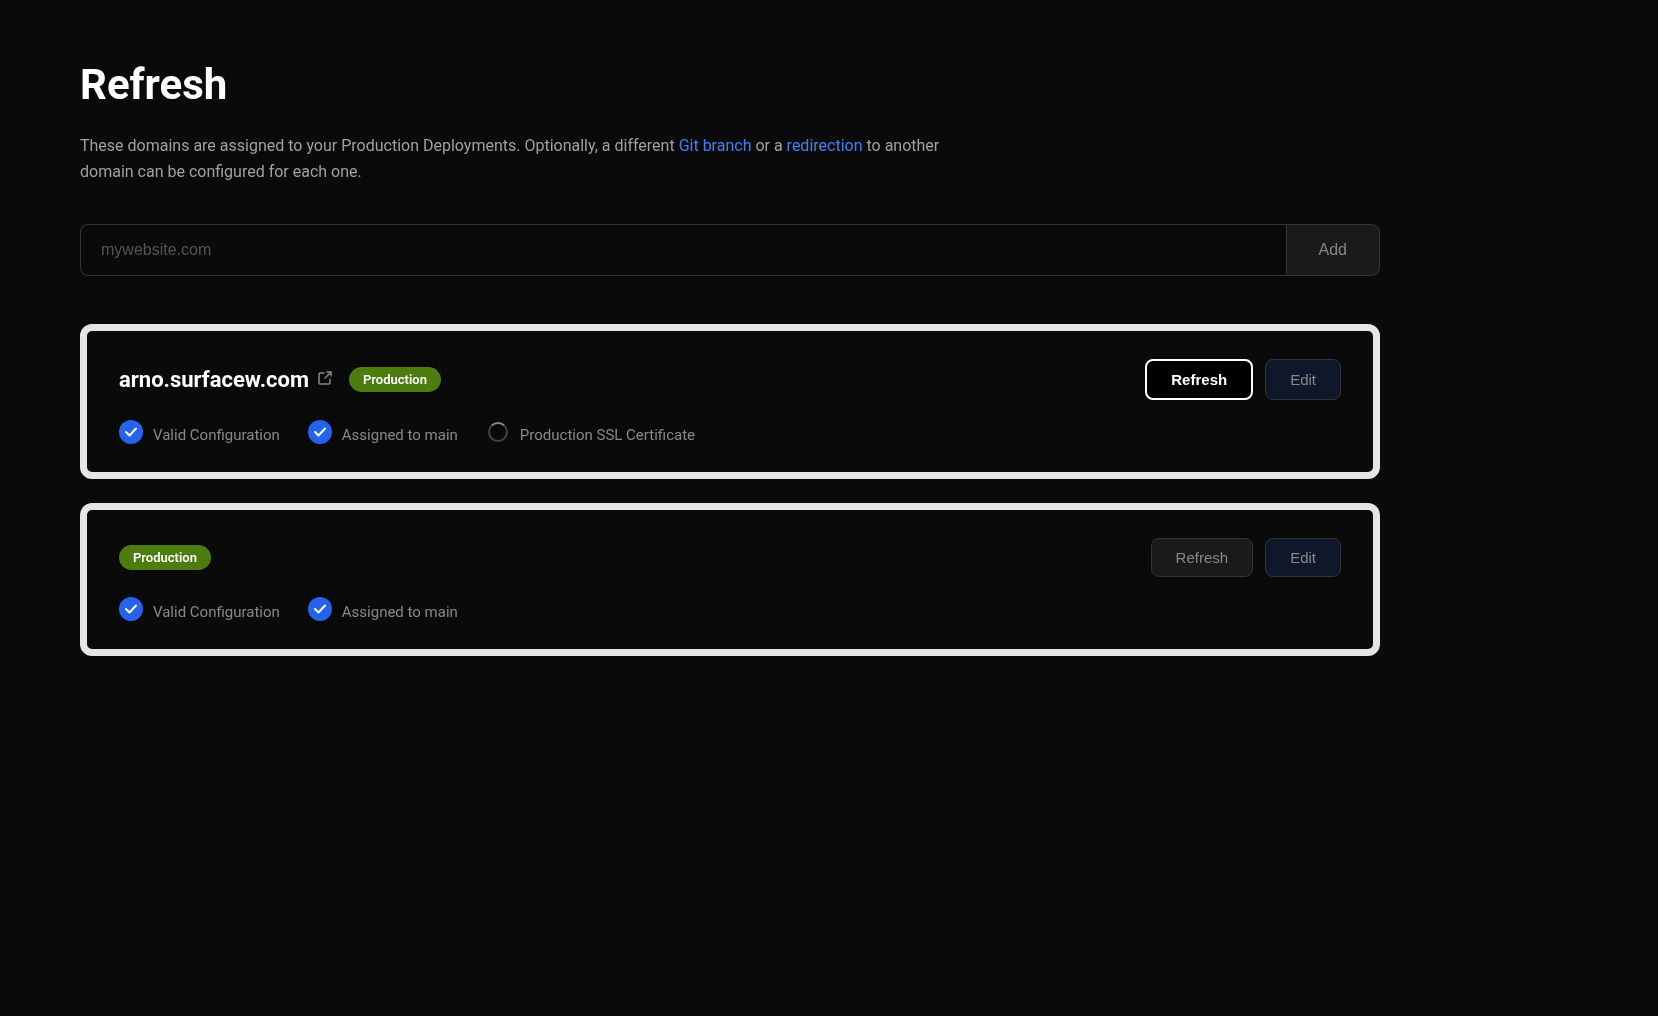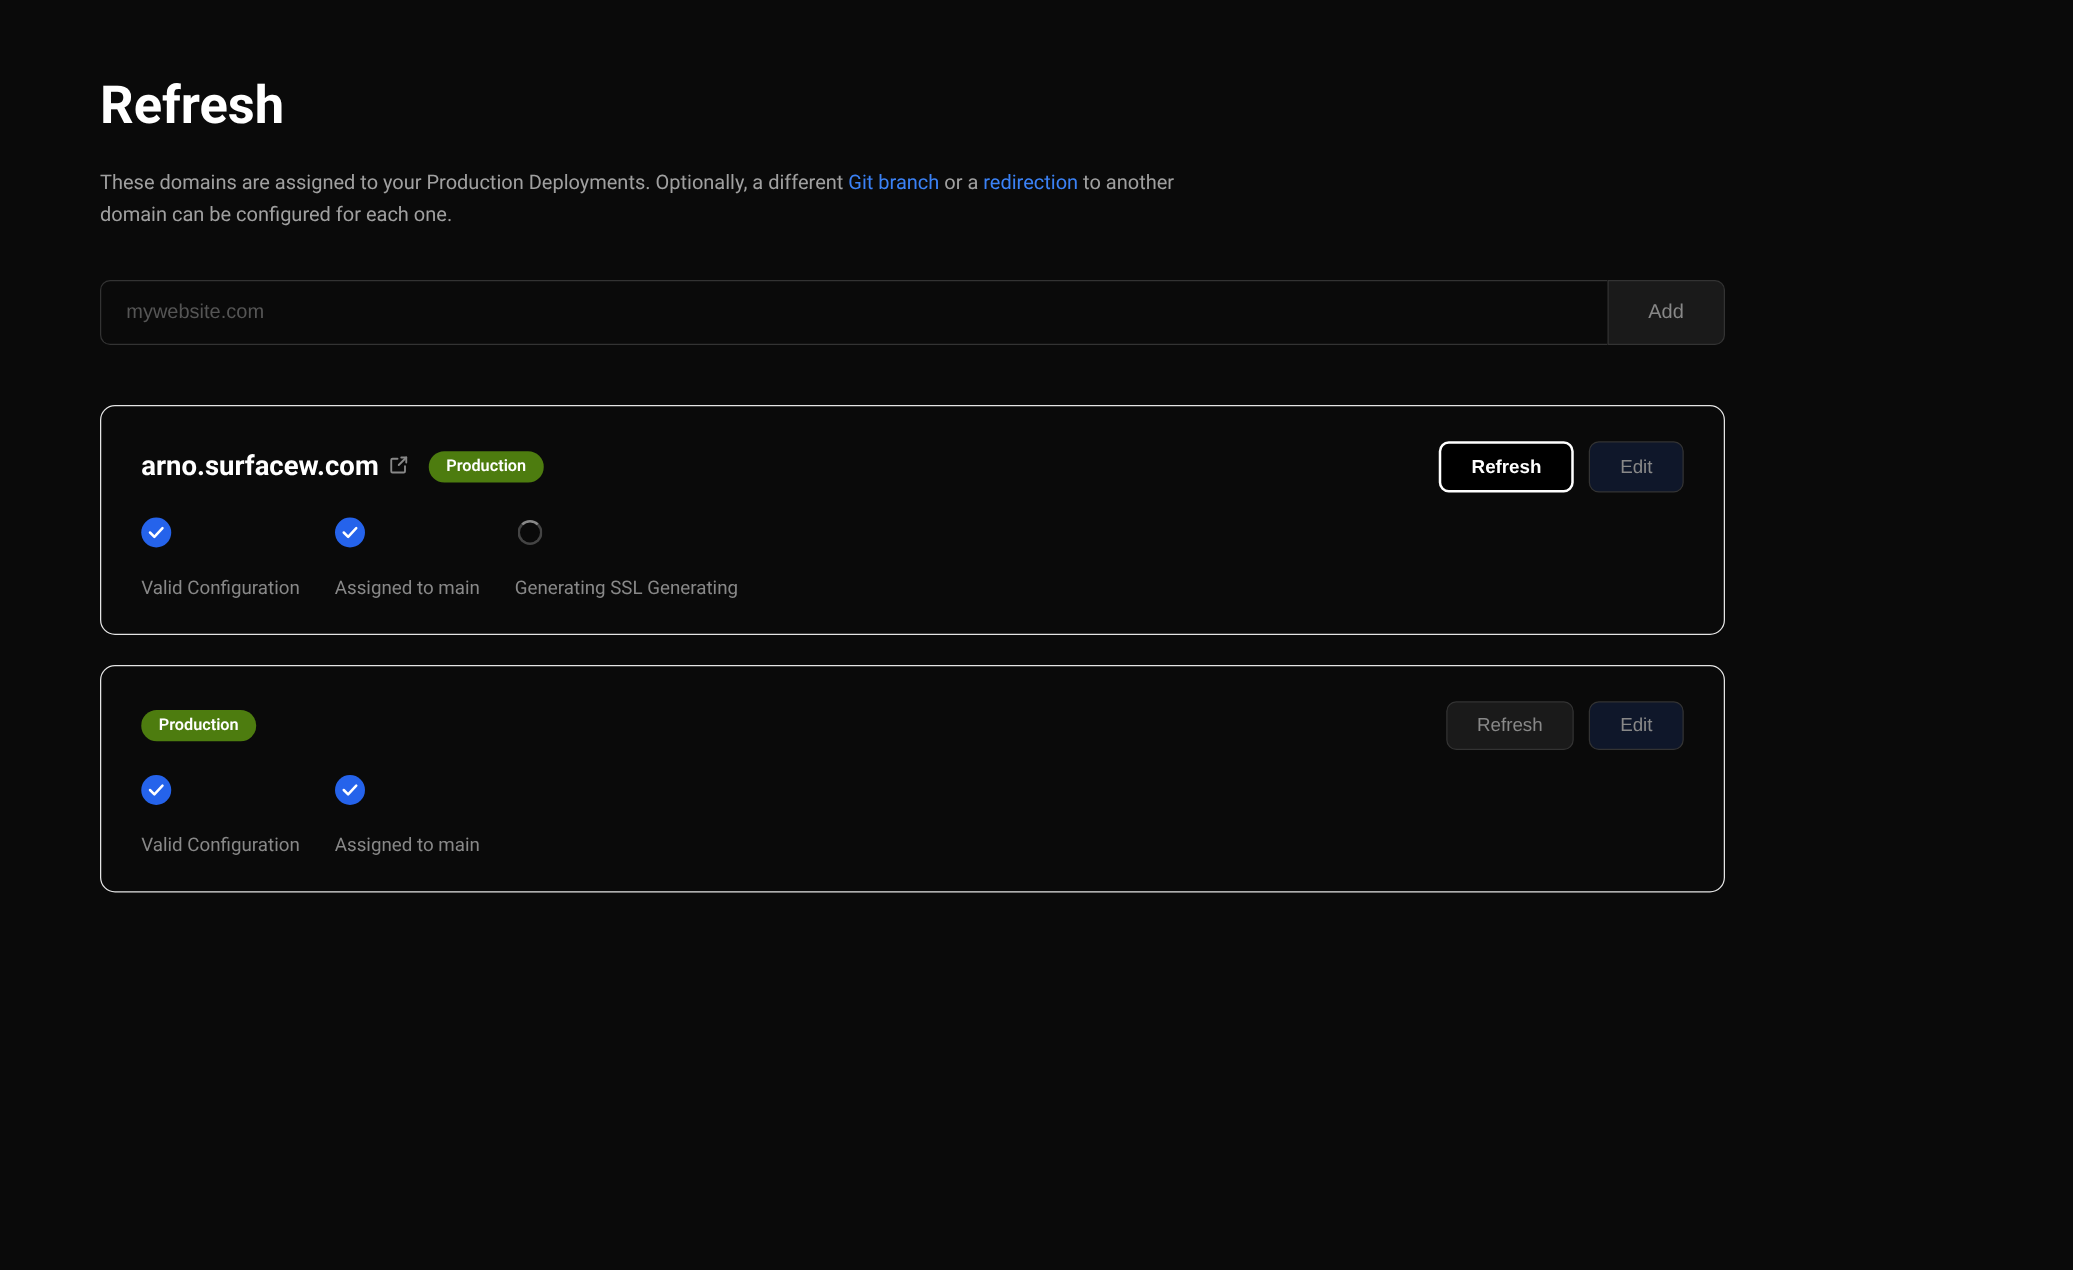--- a/index.html
+++ b/index.html
@@ -61,21 +61,21 @@
       border: 1px solid #333;
       border-radius: 0 8px 8px 0;
       color: #888;
       font-size: 16px;
       padding: 16px 32px;
       cursor: pointer;
       white-space: nowrap;
     }
 
     .domain-card {
-      border: 1px solid #e5e5e5;
+      border: 7px solid #e5e5e5;
       border-radius: 12px;
       padding: 28px 32px;
       margin-bottom: 20px;
       max-width: 1300px;
       margin-top: 24px;
     }
 
     .domain-card-header {
       display: flex;
       align-items: center;
@@ -152,23 +152,22 @@
     }
 
     .domain-status-row {
       display: flex;
       align-items: center;
       gap: 28px;
     }
 
     .status-item {
       display: flex;
-      align-items: flex-start;
-      gap: 23px;
-      flex-direction: column;
+      align-items: flex-end;
+      gap: 10px;
     }
 
     .check-icon {
       width: 24px;
       height: 24px;
       background-color: #2563eb;
       border-radius: 50%;
       display: flex;
       align-items: center;
       justify-content: center;
@@ -263,21 +262,21 @@
               <path d="M2 7l3.5 3.5L12 3.5" stroke="white" stroke-width="2" stroke-linecap="round" stroke-linejoin="round"></path>
             </svg>
           </div>
           <span class="status-label">Assigned to main</span>
         </div>
 
         <div class="status-item">
           <div class="spinner-icon">
             <div class="spinner"></div>
           </div>
-          <span class="status-label">Generating SSL Generating</span>
+          <span class="status-label">Production SSL Certificate</span>
         </div>
 
     </div>
   </div>
     <div class="domain-card">
     <div class="domain-card-header">
       <div class="domain-info">
         <span class="production-badge">Production</span>
       </div>
       <div class="card-actions">

